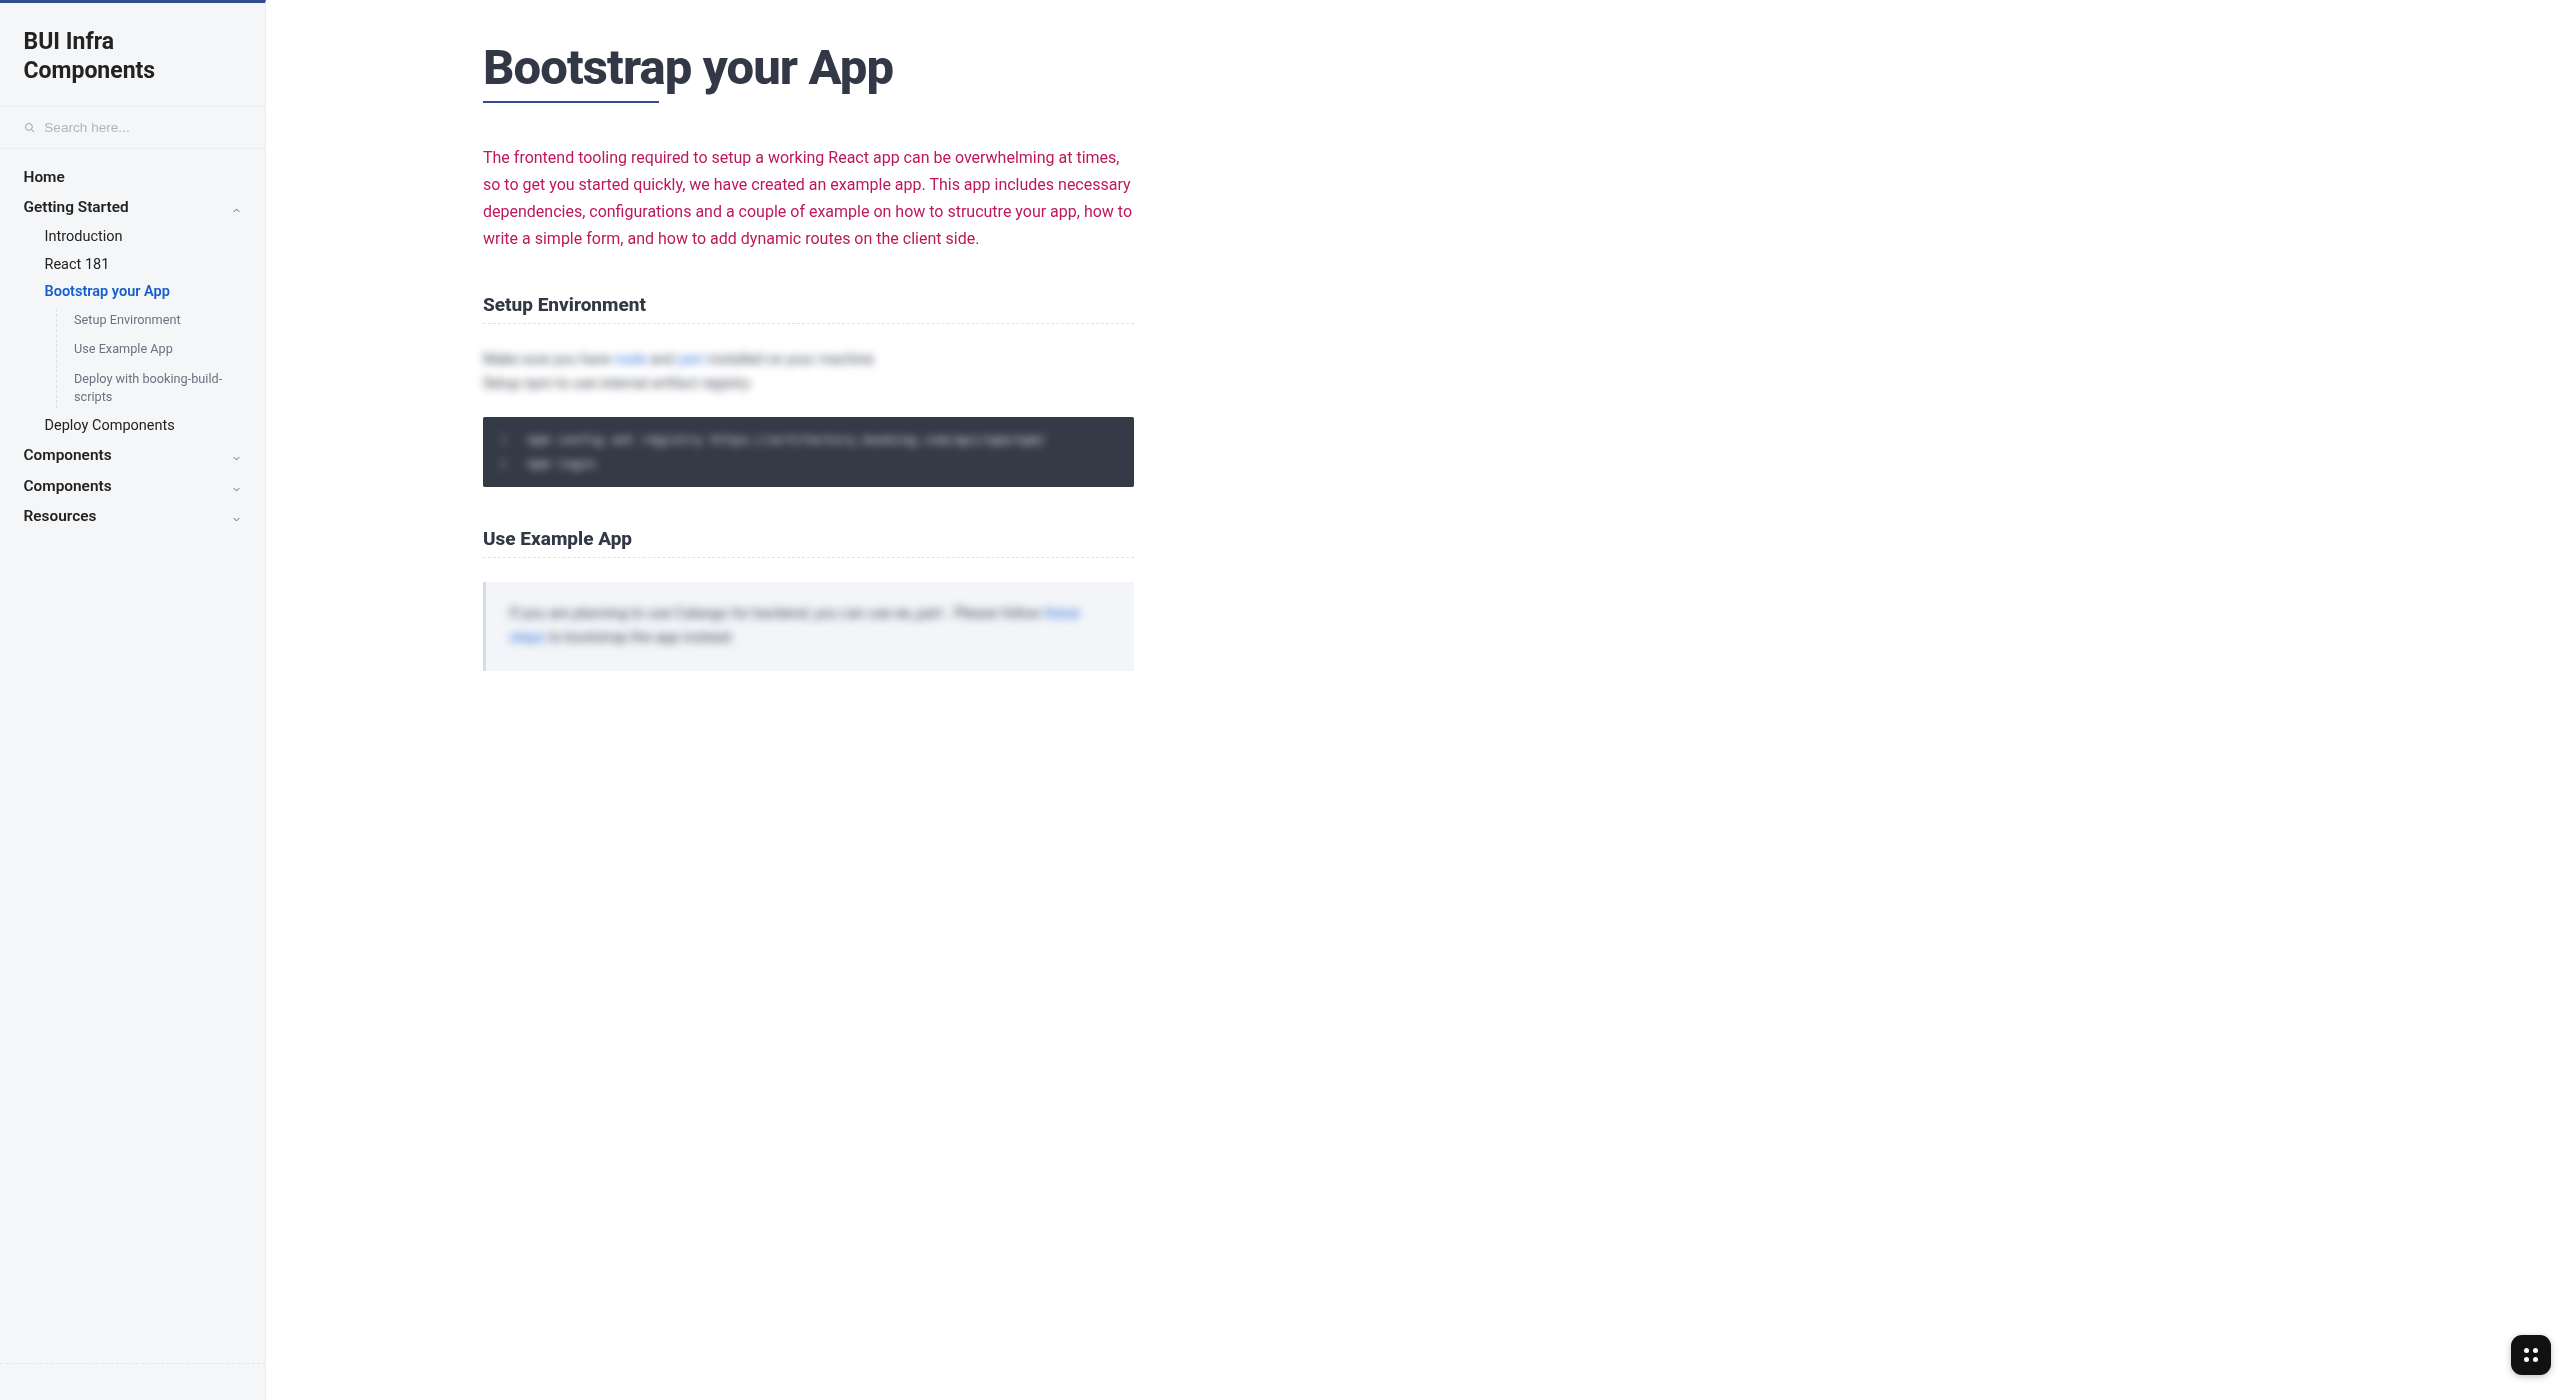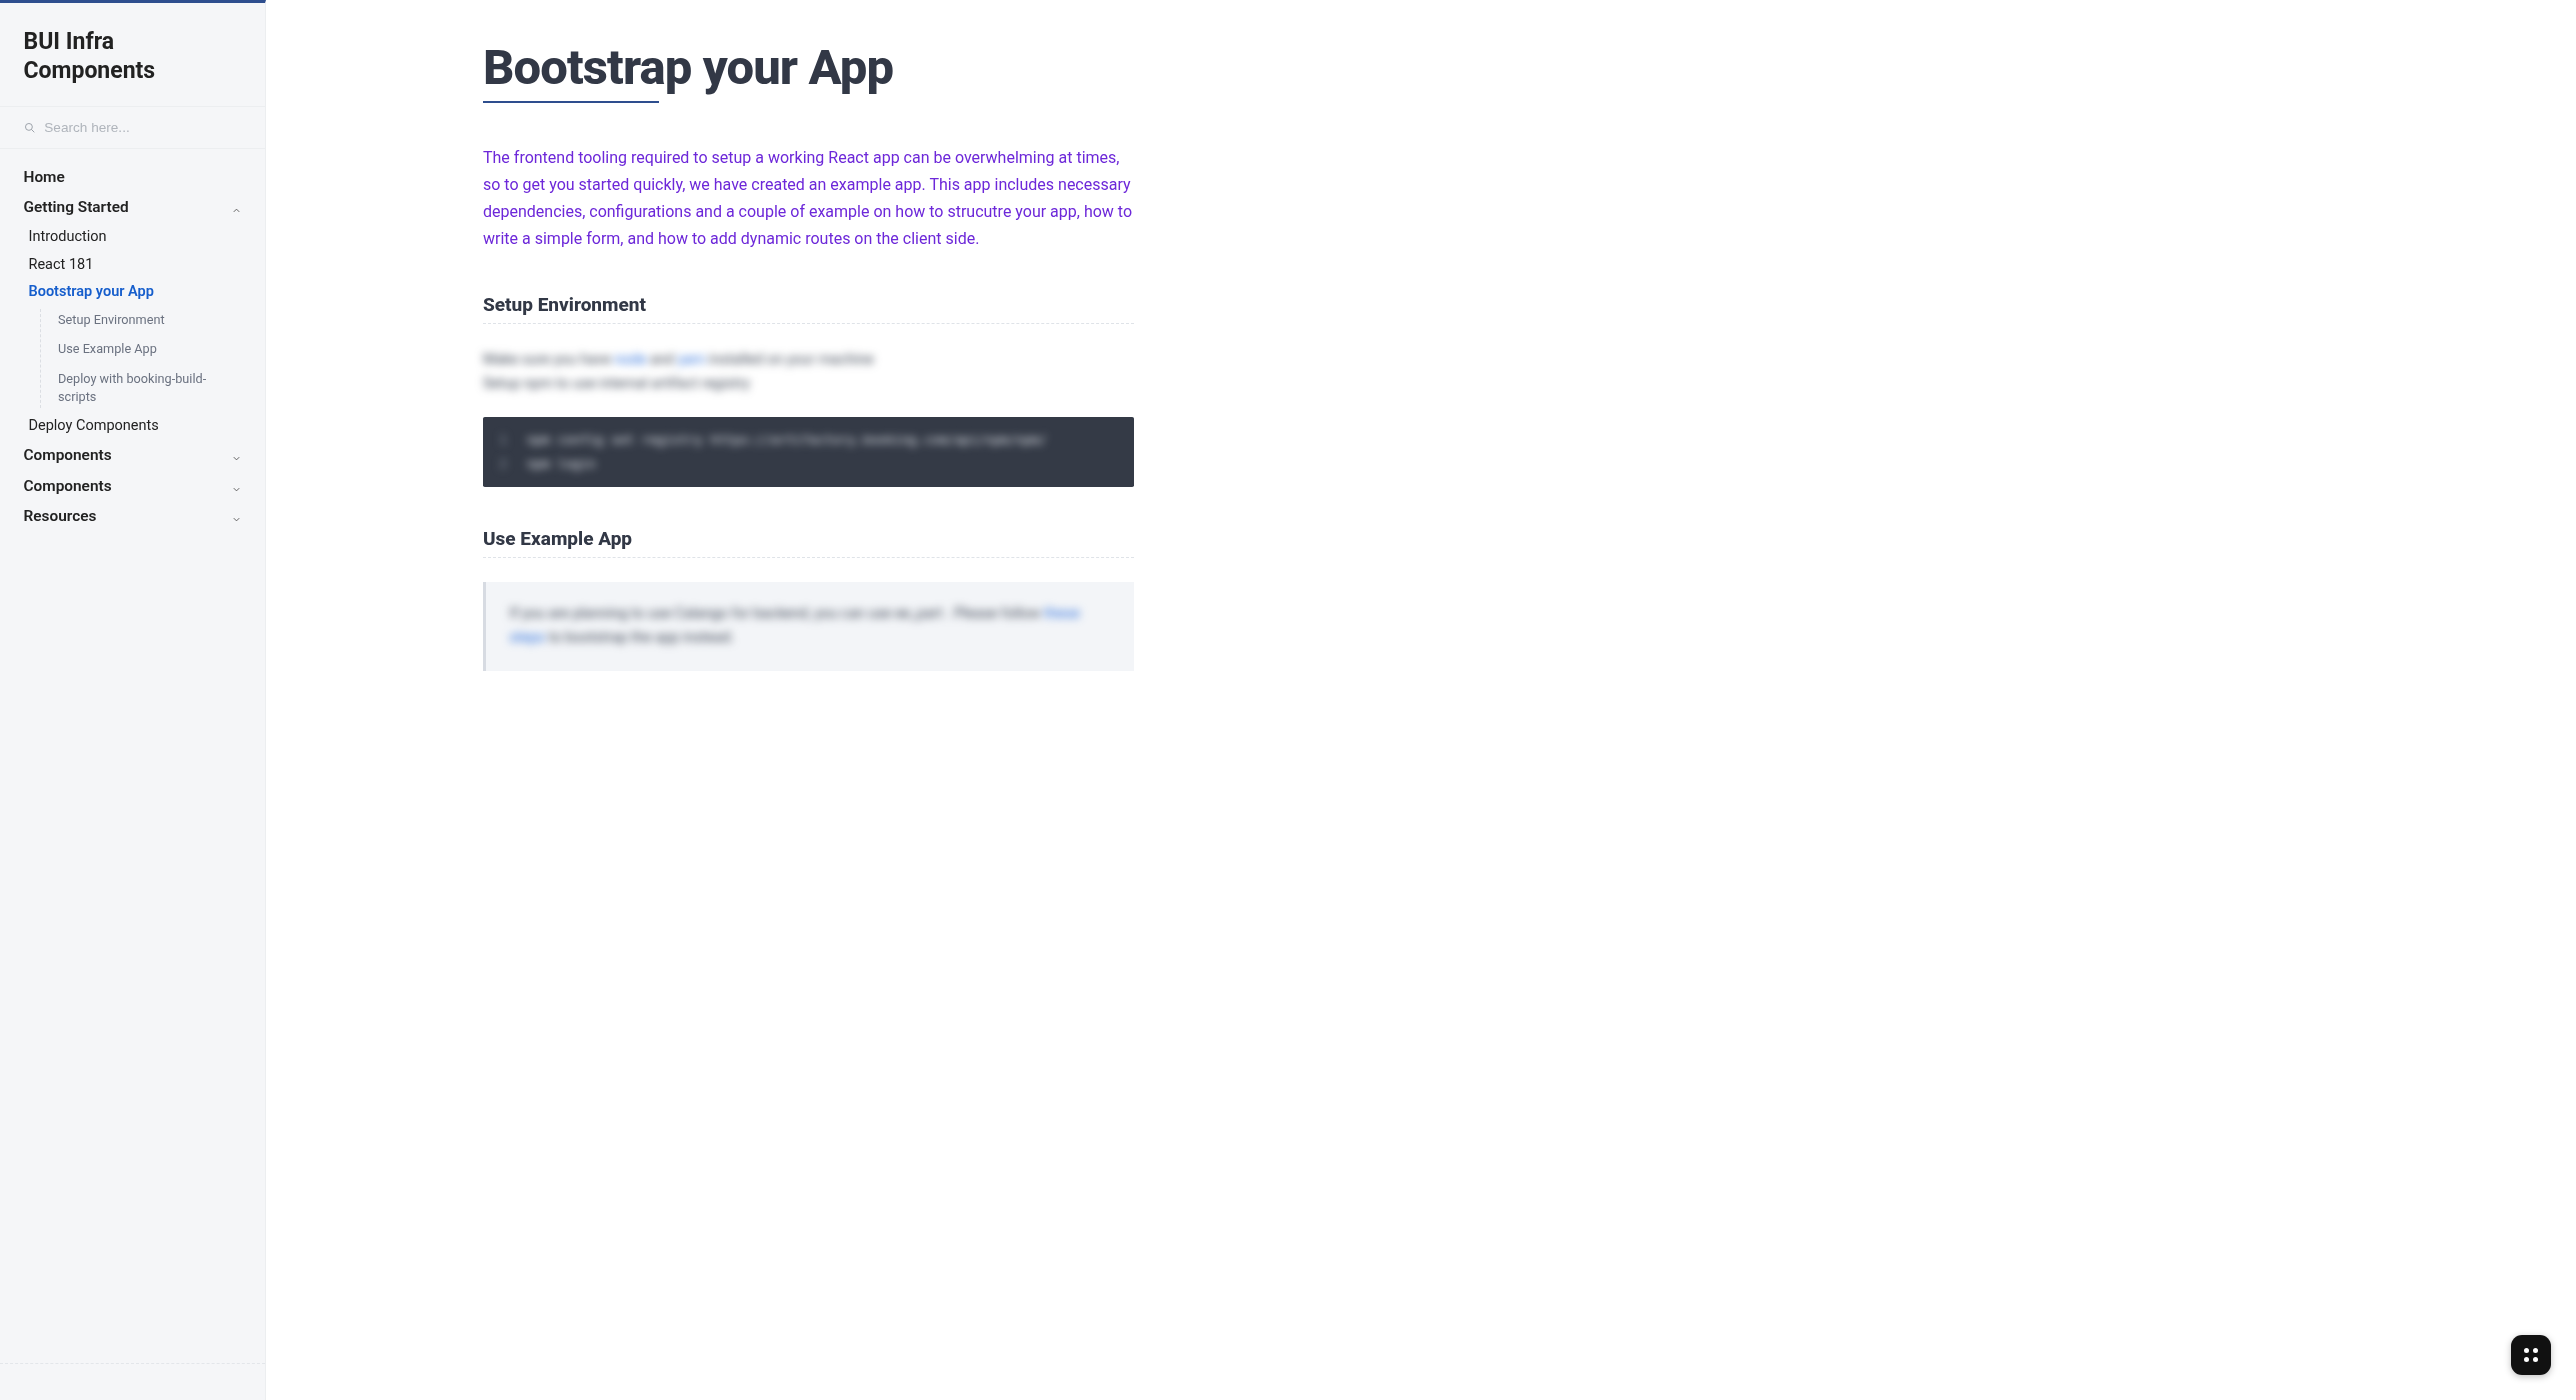--- a/index.html
+++ b/index.html
@@ -11,36 +11,36 @@
 .brand { padding: 23.5px 23.5px 20px 23.5px; border-bottom: 0.9px solid #eceef0; }
 .brand-title { font-size: 23px; font-weight: 700; color: #222; line-height: 1.3; }
 .search-row { display: flex; align-items: center; gap: 9px; padding: 12.7px 23.5px; border-bottom: 0.9px solid #eceef0; color: #9aa0a8; }
 .search-row input { border: none; background: transparent; outline: none; font-size: 13.6px; color: #333; width: 100%; }
 .search-row input::placeholder { color: #b0b5bc; }
 .search-icon svg { width: 11.8px; height: 11.8px; display: block; }
 
 .nav { padding: 12.7px 0 22px 0; }
 .nav-item { display: flex; align-items: flex-end; justify-content: space-between; padding: 6.3px 23.5px; font-size: 15.4px; font-weight: 600; color: #222; cursor: pointer; }
 .nav-item.level1 { font-weight: 600; }
-.nav-sub { padding: 0 0 0 5px; }
+.nav-sub { padding: 0 0 0 21px; }
 .nav-sub .nav-item { font-weight: 400; font-size: 14.5px; padding: 5.4px 23.5px; }
 .nav-sub .nav-item.active { color: #165ecc; font-weight: 600; }
 .nav-subsub { margin-left: 34px; border-left: 0.9px dashed rgba(0,0,0,0); position: relative; }
 .nav-subsub::before { content: ""; position: absolute; left: 0; top: 3.6px; bottom: 3.6px; border-left: 0.9px dashed #dbdee3; }
 .nav-subsub .nav-sub-item { display: block; padding: 5.4px 23.5px 5.4px 18px; font-size: 12.7px; color: #6b7280; cursor: pointer; line-height: 1.45; }
 .chev svg { width: 11px; height: 11px; display: block; }
 .chev { color: #555; }
 .sidebar-bottom-line { position: absolute; left: 0; right: 0; bottom: 36px; border-top: 0.9px dashed #e3e6ea; }
 
 
 .main { flex: 1; padding: 42px 63px 54px 63px; overflow: auto; }
 .content { max-width: 651px; margin: 0 auto 0 154px; }
 .page-title { font-size: 49px; font-weight: 800; color: #323846; letter-spacing: -0.9px; line-height: 1.05; }
 .title-underline { display: block; width: 176px; height: 2.7px; background: #2e4e8e; margin-top: 7.2px; }
-.intro { margin-top: 42px; font-size: 16px; line-height: 1.68; color: #6d28d9; }
+.intro { margin-top: 42px; font-size: 16px; line-height: 1.68; color: #be185d; }
 
 .section { margin-top: 40px; }
 .section-h { font-size: 19px; font-weight: 800; color: #323846; padding-bottom: 7.2px; border-bottom: 0.9px dashed #dfe3e8; }
 
 .blurred { filter: blur(4.5px); user-select: none; }
 .instr { margin-top: 23.5px; font-size: 14.5px; color: #3a4352; line-height: 1.7; }
 .instr .link { color: #2a6edb; }
 
 .codeblock { margin-top: 20px; background: #343a46; color: #e8ecf2; font-family: ui-monospace, SFMono-Regular, Menlo, Consolas, monospace; font-size: 12.7px; padding: 11px 16.3px; line-height: 1.9; border-radius: 1.8px; }
 .codeblock .ln { color: #98a0ad; display: inline-block; width: 20px; }

